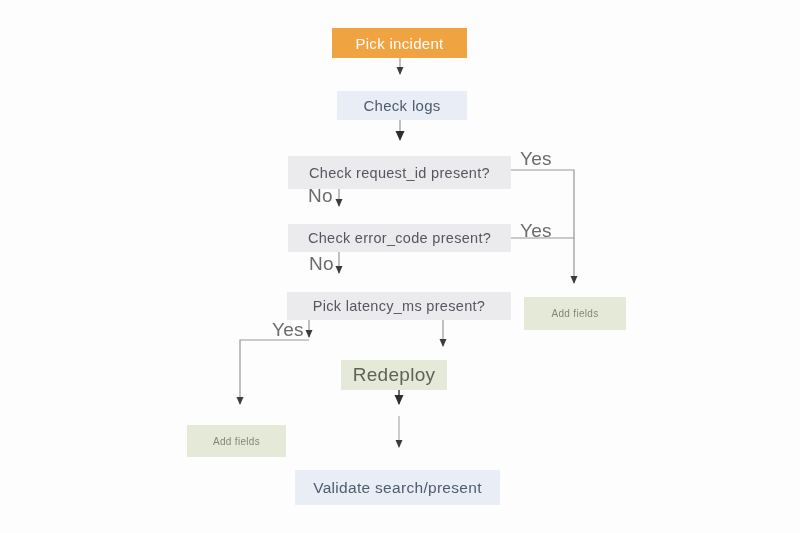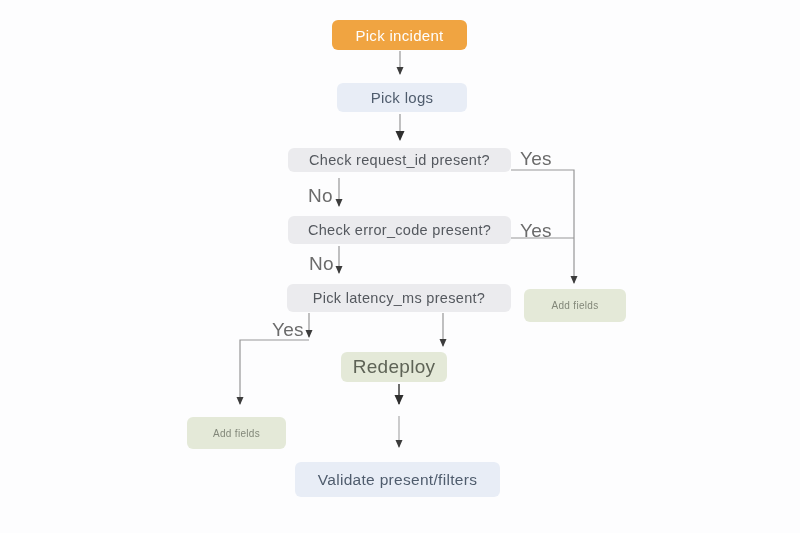--- a/index.html
+++ b/index.html
@@ -19,24 +19,25 @@
     position: absolute;
     left: 0;
     top: 0;
     pointer-events: none;
   }
   .node {
     position: absolute;
     display: flex;
     align-items: center;
     justify-content: center;
-    border-radius: 6px;
+    border-radius: 0;
     letter-spacing: 0.3px;
     white-space: nowrap;
     box-sizing: border-box;
+    margin-top: 8px;
   }
   .node.start {
     background: var(--start-node, #f0a441);
     color: var(--start-text, #fefefe);
     font-size: 15px;
   }
   .node.io {
     background: var(--io-node, #e8edf6);
     color: var(--io-text, #4f5c6d);
     font-size: 15px;
@@ -57,21 +58,21 @@
   .edge-label {
     position: absolute;
     font-size: 19px;
     color: var(--edge-label-text, #6b6b6b);
     letter-spacing: 0.3px;
   }
 
   
   #n-pick     { left: 332px; top: 20px;  width: 135px; height: 30px; }
   #n-find     { left: 337px; top: 83px;  width: 130px; height: 29px; }
-  #n-chk-req  { left: 288px; top: 148px; width: 223px; height: 24px; }
+  #n-chk-req  { left: 288px; top: 148px; width: 223px; height: 33px; }
   #n-chk-err  { left: 288px; top: 216px; width: 223px; height: 28px; }
   #n-chk-lat  { left: 287px; top: 284px; width: 224px; height: 28px; }
   #n-add-r    { left: 524px; top: 289px; width: 102px; height: 33px; }
   #n-redeploy { left: 341px; top: 352px; width: 106px; height: 30px; font-size: 19px; }
   #n-add-l    { left: 187px; top: 417px; width: 99px;  height: 32px; }
   #n-validate { left: 295px; top: 462px; width: 205px; height: 35px; font-size: 15.5px; }
 
   
   #l-yes-req { left: 520px; top: 148px; }
   #l-no-req  { left: 308px; top: 185px; }
@@ -107,35 +108,35 @@
 
     <line x1="309" y1="313" x2="309" y2="337" stroke="#979797" stroke-width="1.2" marker-end="url(#ah)"></line>
     <polyline points="309,340 240,340 240,404" fill="none" stroke="#979797" stroke-width="1.2" marker-end="url(#ah)"></polyline>
 
     <line x1="399" y1="384" x2="399" y2="404" stroke="#6e6e6e" stroke-width="2" marker-end="url(#ah-big)"></line>
     <line x1="399" y1="416" x2="399" y2="447" stroke="#a3a3a3" stroke-width="1.1" marker-end="url(#ah)"></line>
   </svg>
 
   <div class="node start" id="n-pick">Pick incident</div>
 
-  <div class="node io" id="n-find">Pick logs</div>
+  <div class="node io" id="n-find">Check logs</div>
 
   <div class="node decision" id="n-chk-req">Check request_id present?</div>
 
   <div class="node decision" id="n-chk-err">Check error_code present?</div>
 
   <div class="node decision" id="n-chk-lat">Pick latency_ms present?</div>
 
   <div class="node action muted" id="n-add-r">Add fields</div>
 
   <div class="node action" id="n-redeploy">Redeploy</div>
 
   <div class="node action muted" id="n-add-l">Add fields</div>
 
-  <div class="node io" id="n-validate">Validate present/filters</div>
+  <div class="node io" id="n-validate">Validate search/present</div>
 
   <span class="edge-label" id="l-yes-req">Yes</span>
   <span class="edge-label" id="l-no-req">No</span>
   <span class="edge-label" id="l-yes-err">Yes</span>
   <span class="edge-label" id="l-no-err">No</span>
   <span class="edge-label" id="l-yes-lat">Yes</span>
 
 </div>
 
 </body></html>

